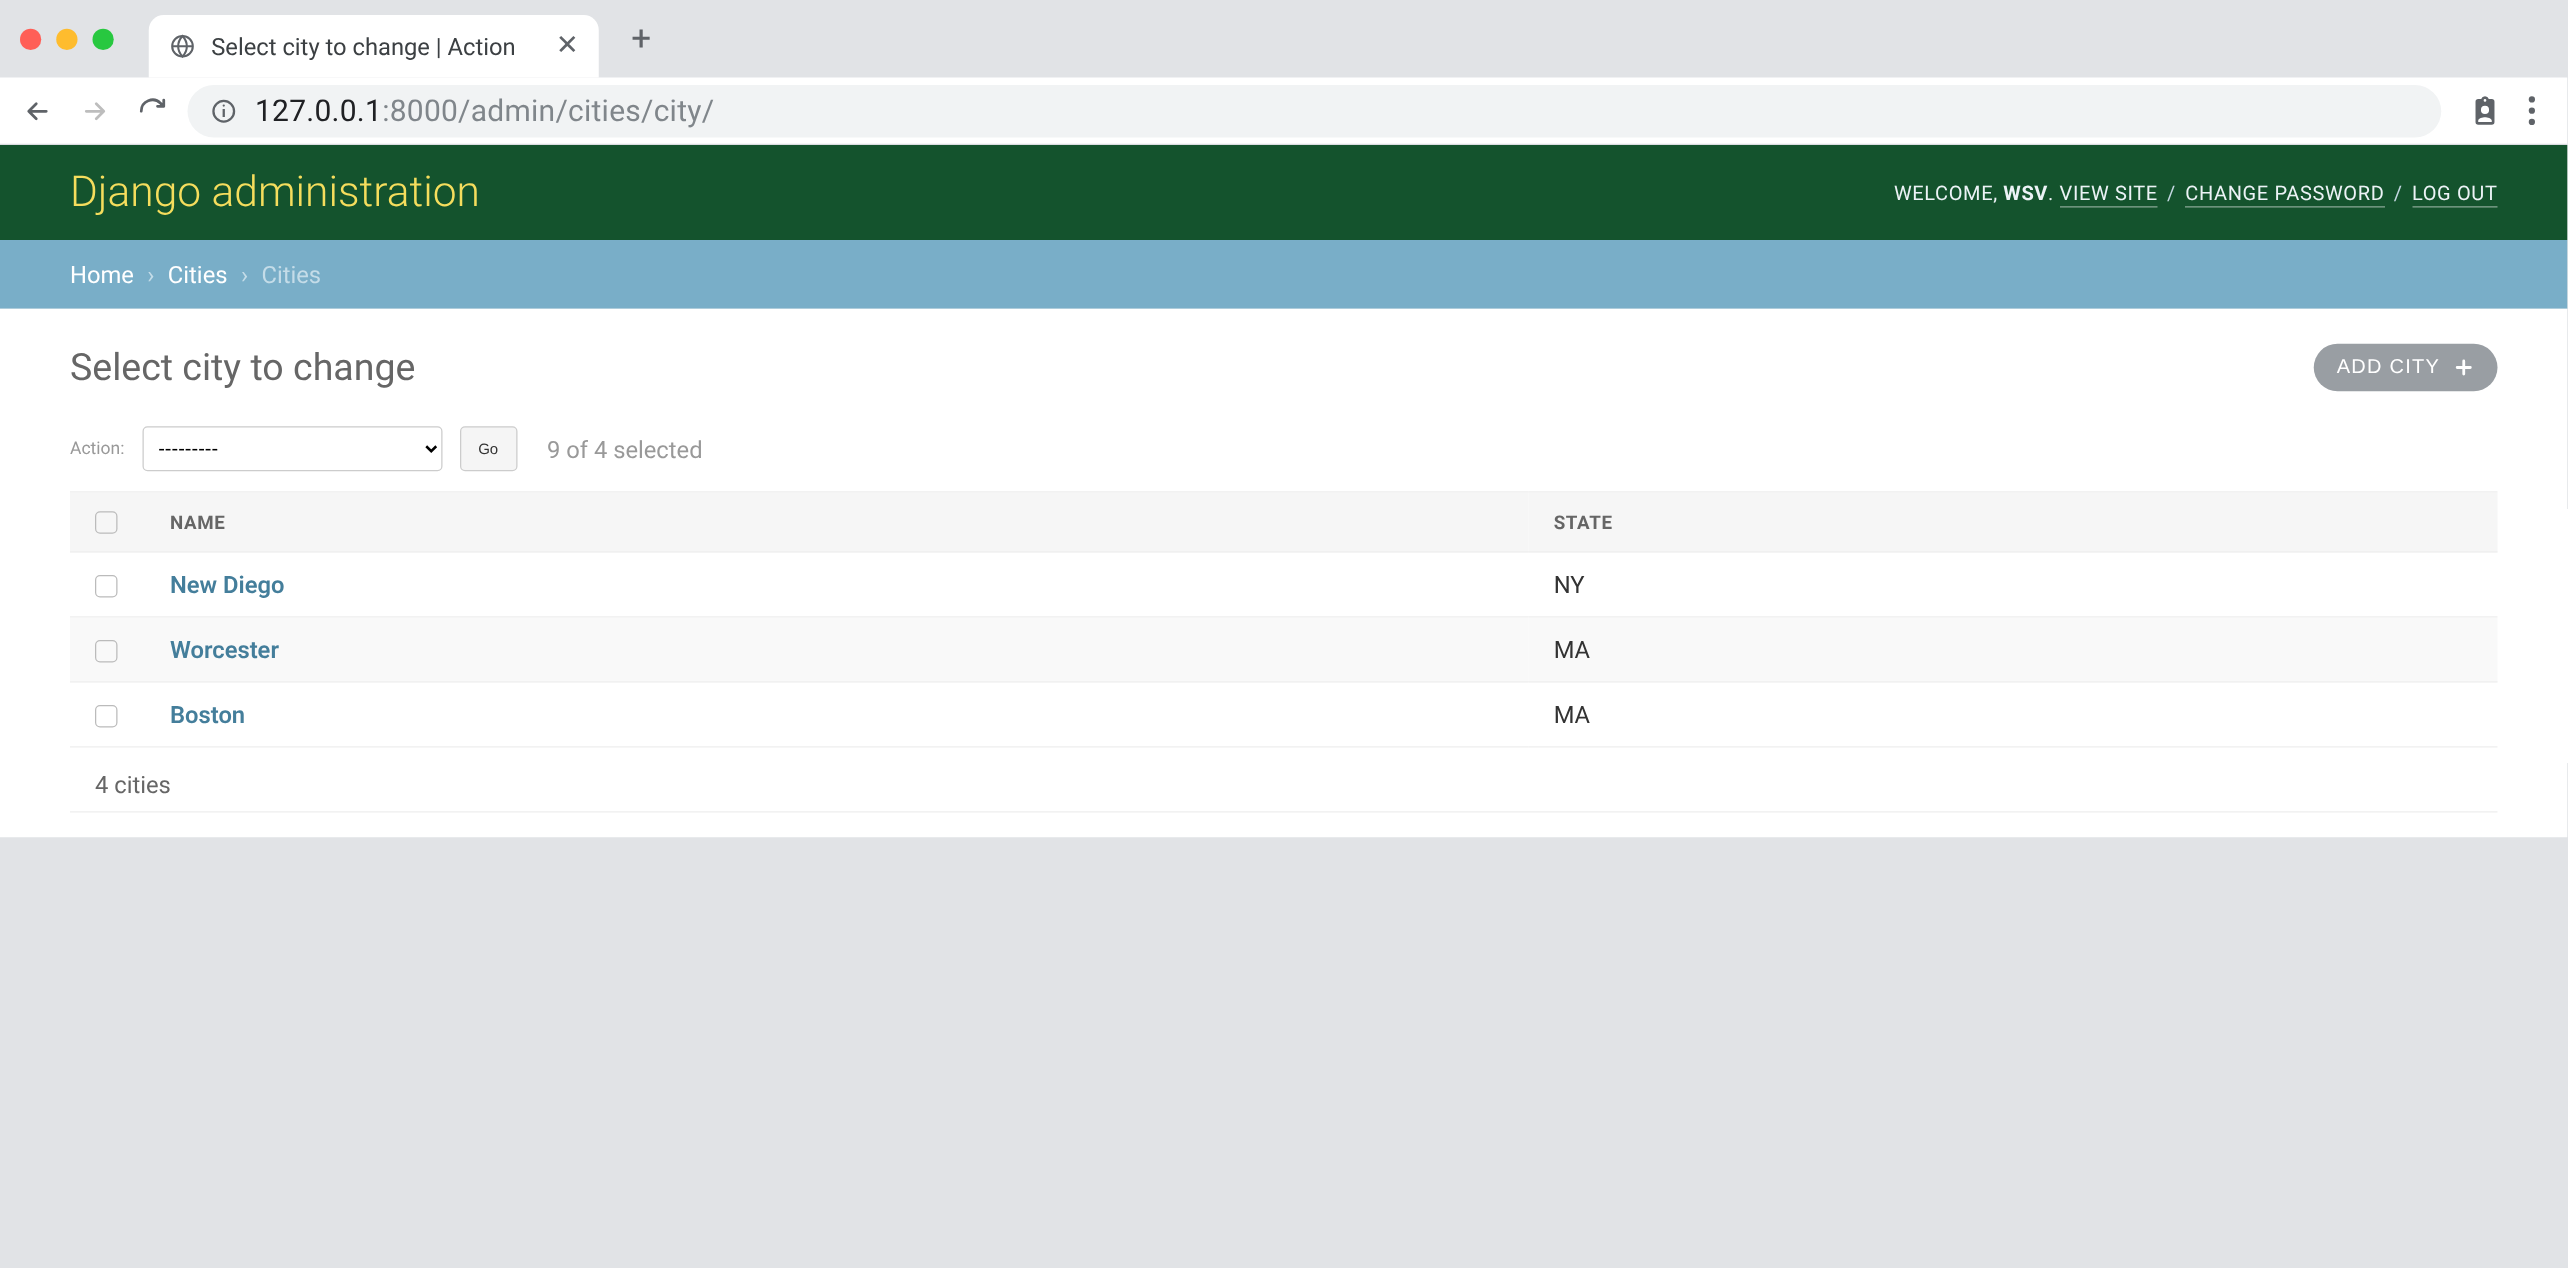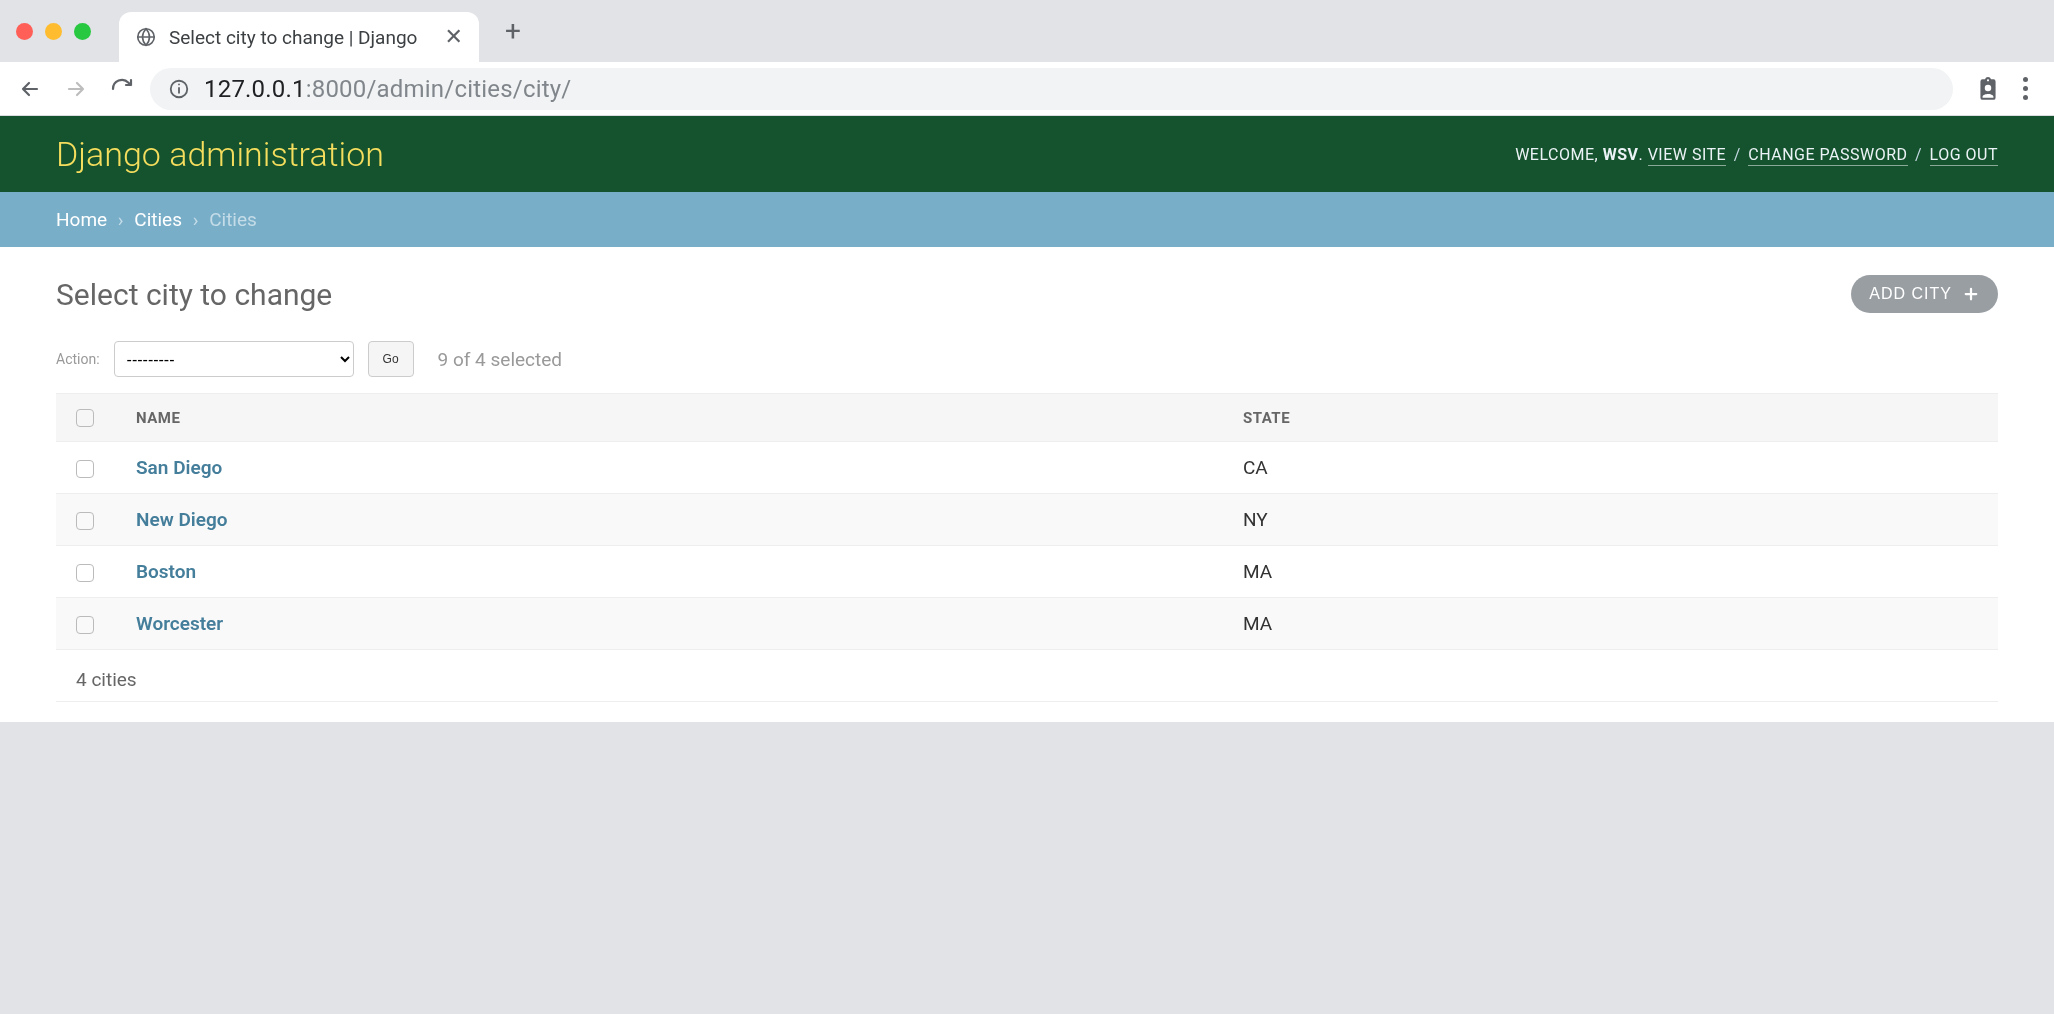--- a/index.html
+++ b/index.html
@@ -300,21 +300,21 @@
       <div class="traffic-light tl-yellow"></div>
       <div class="traffic-light tl-green"></div>
     </div>
     <div class="tab">
       <span class="globe-icon">
         <svg viewBox="0 0 24 24" fill="none" stroke="#5f6368" stroke-width="1.8">
           <circle cx="12" cy="12" r="9"></circle>
           <path d="M3 12h18M12 3c2.5 2.7 3.8 6 3.8 9s-1.3 6.3-3.8 9c-2.5-2.7-3.8-6-3.8-9S9.5 5.7 12 3z"></path>
         </svg>
       </span>
-      <span class="tab-title">Select city to change | Django </span>
+      <span class="tab-title">Select city to change | Action </span>
       <span class="close-x">✕</span>
     </div>
     <span class="new-tab-plus">+</span>
   </div>
 
   <div class="toolbar">
     <div class="nav-icon">
       <svg viewBox="0 0 24 24" fill="none" stroke="#5f6368" stroke-width="2.2" stroke-linecap="round" stroke-linejoin="round">
           <path d="M19 12H5M11 18l-6-6 6-6"></path>
         </svg>
@@ -401,35 +401,30 @@
     <thead>
       <tr>
         <th><input type="checkbox" class="header-checkbox" style=""></th>
         <th class="col-name">NAME</th>
         <th>STATE</th>
       </tr>
     </thead>
     <tbody>
       <tr>
         <td><input type="checkbox" class="row-checkbox" style=""></td>
-        <td><a href="#" class="obj-link">San Diego</a></td>
-        <td>CA</td>
+        <td><a href="#" class="obj-link">New Diego</a></td>
+        <td>NY</td>
       </tr>
       <tr>
         <td><input type="checkbox" class="row-checkbox" style=""></td>
-        <td><a href="#" class="obj-link">New Diego</a></td>
-        <td>NY</td>
+        <td><a href="#" class="obj-link">Worcester</a></td>
+        <td>MA</td>
       </tr>
       <tr>
         <td><input type="checkbox" class="row-checkbox" style=""></td>
         <td><a href="#" class="obj-link">Boston</a></td>
         <td>MA</td>
       </tr>
-      <tr>
-        <td><input type="checkbox" class="row-checkbox" style=""></td>
-        <td><a href="#" class="obj-link">Worcester</a></td>
-        <td>MA</td>
-      </tr>
     </tbody>
   </table>
 
   <div class="paginator">4 cities</div>
 </div>
 
 </body></html>

